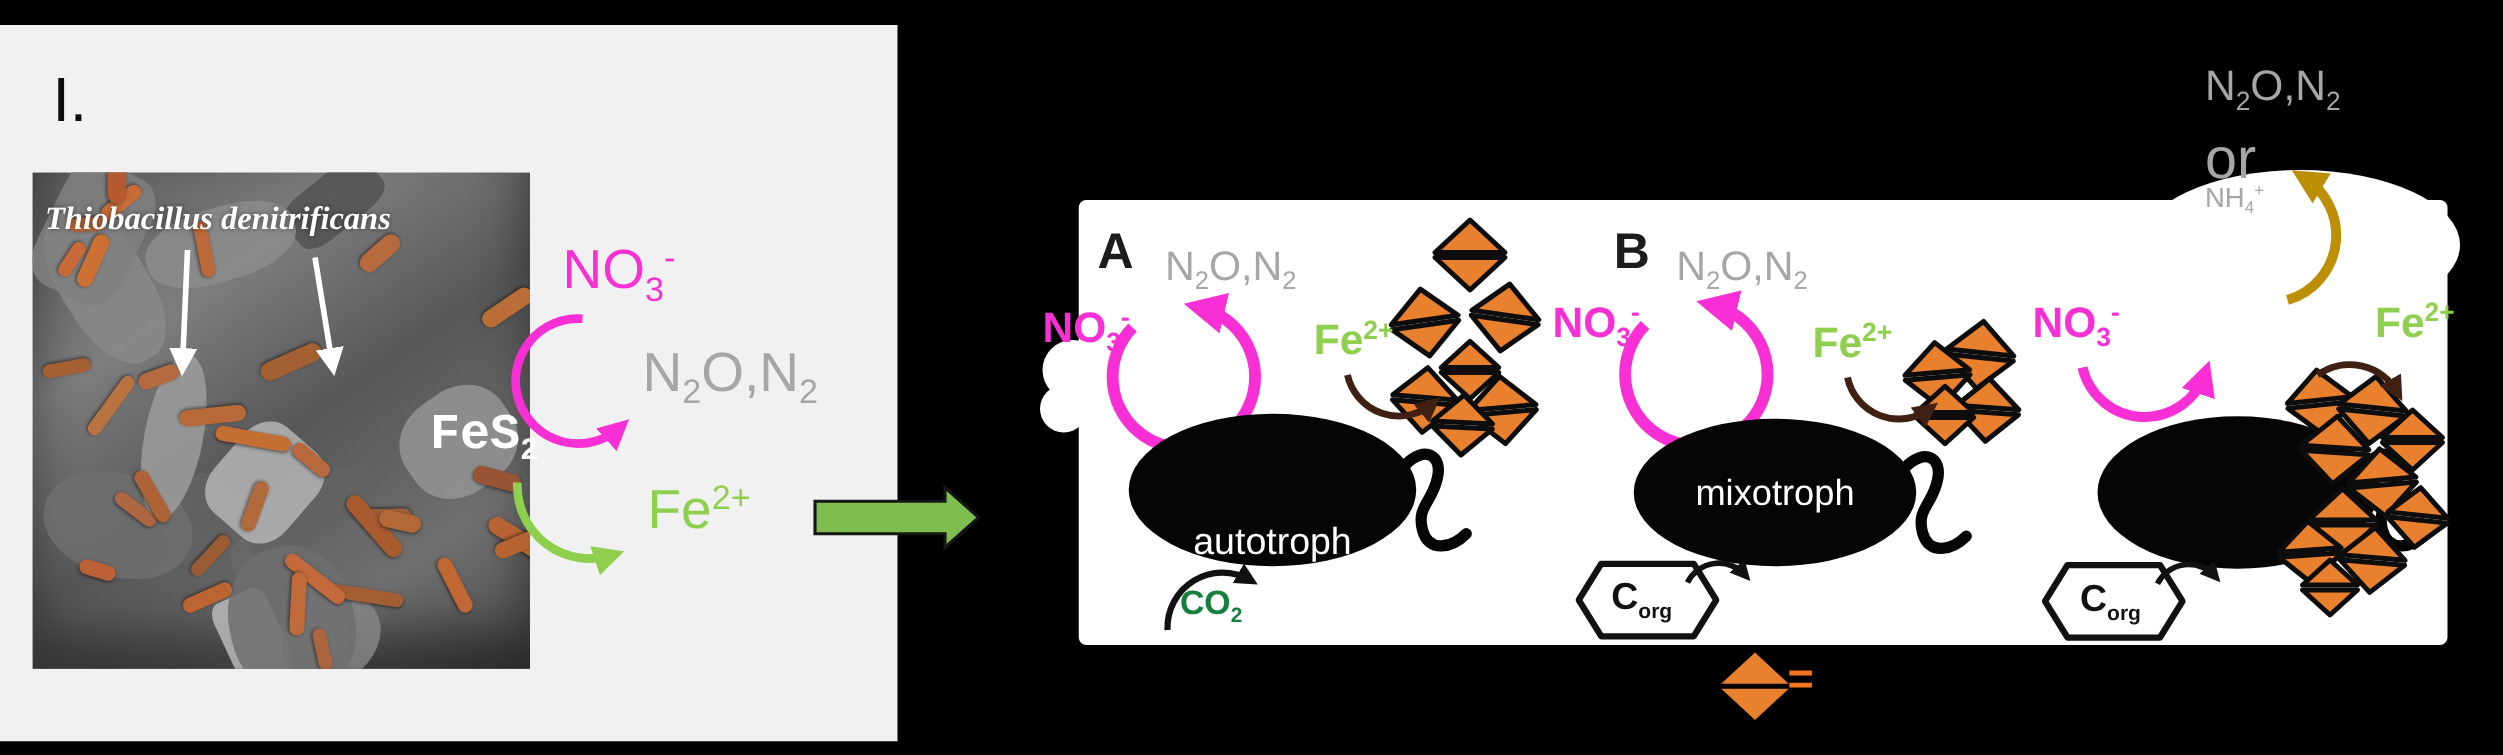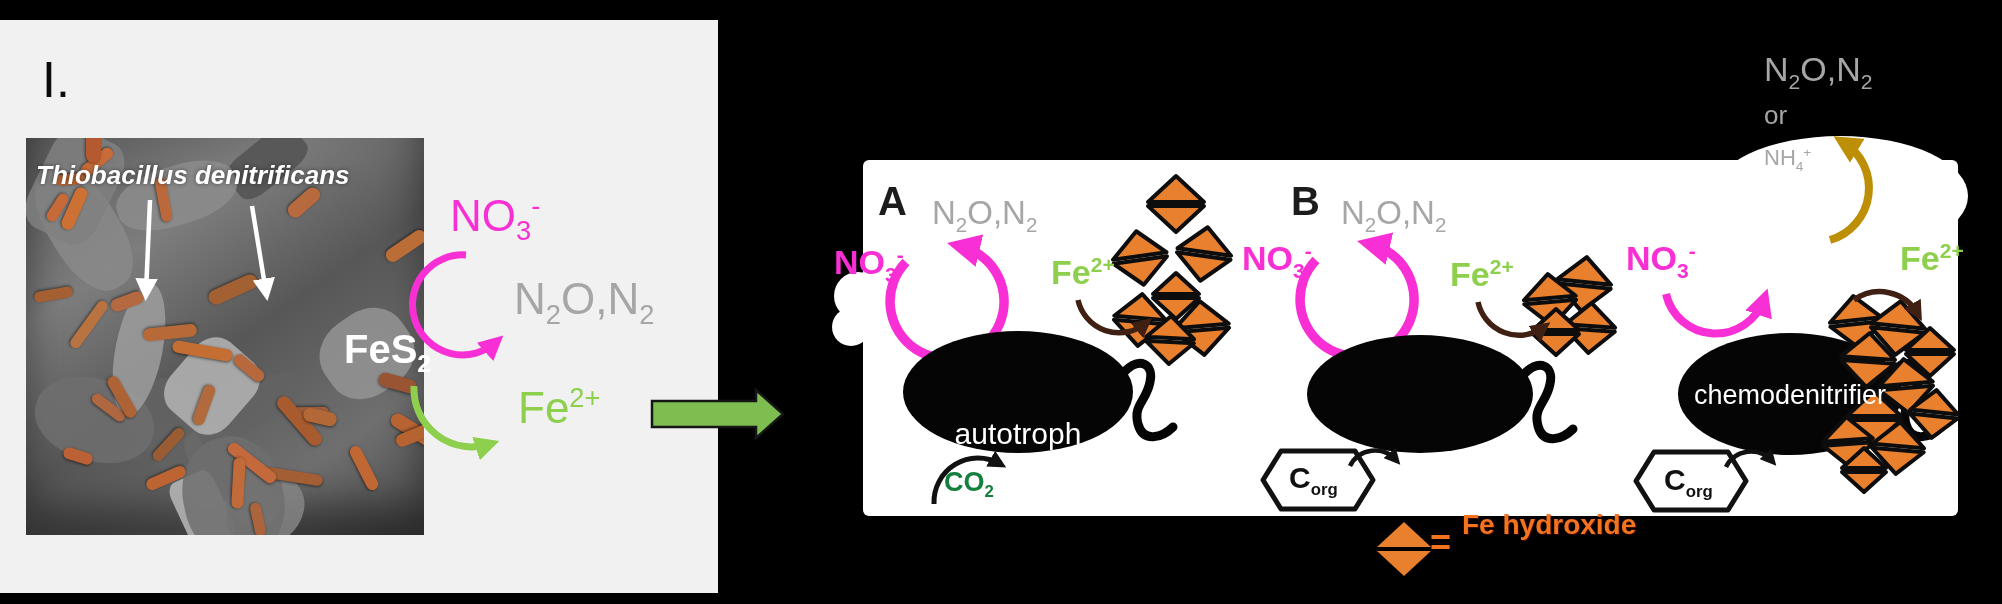--- a/index.html
+++ b/index.html
@@ -15,21 +15,21 @@
                  font-size:26px;font-weight:bold;font-style:italic;color:#fff;
                  text-shadow:0 0 4px rgba(0,0,0,.5);}
   .blob,.rod{position:absolute;}
   
   .lbl{position:absolute;z-index:6;line-height:1.05;white-space:nowrap;}
   .lbl sub{font-size:62%;vertical-align:sub;}
   .lbl sup{font-size:62%;vertical-align:super;}
   
   #lbl-no3-left{left:450px;top:192px;font-size:44px;color:var(--magenta);}
   #lbl-n2o-left{left:514px;top:276px;font-size:44px;color:var(--gray_text);}
-  #lbl-fes2{left:344px;top:328px;font-size:40px;font-weight:bold;color:#fff;}
+  #lbl-fes2{left:344px;top:328px;font-size:40px;font-weight:bold;color:#fff;font-family:Liberation Mono, monospace;}
   #lbl-fe2-left{left:518px;top:384px;font-size:44px;color:var(--green_text);}
   #lbl-so4-left{left:514px;top:436px;font-size:44px;color:var(--cyan);}
   
   .panel-right{position:absolute;left:863px;top:160px;width:1095px;height:356px;background:#fff;border-radius:6px;z-index:2;}
   .cloud{position:absolute;background:#fff;border-radius:50%;z-index:2;}
   #cloud-a1{left:834px;top:272px;width:48px;height:48px;}
   #cloud-a2{left:832px;top:308px;width:38px;height:38px;}
   #cloud-top{left:1712px;top:136px;width:256px;height:120px;}
   #lbl-a-letter{left:878px;top:180px;font-size:40px;font-weight:bold;color:#1c1c1c;}
   #lbl-b-letter{left:1291px;top:180px;font-size:40px;font-weight:bold;color:#1c1c1c;}
@@ -45,40 +45,40 @@
   .organism{position:absolute;z-index:6;color:#fff;text-align:center;}
   #lbl-a-organism{left:903px;top:377px;width:230px;font-size:30px;margin-top:40px;}
   #lbl-b-organism{left:1307px;top:379px;width:226px;font-size:29px;}
   #lbl-c-organism{left:1676px;top:380px;width:228px;font-size:27px;}
   #lbl-a-co2{left:944px;top:468px;font-size:27px;font-weight:bold;color:#15803d;}
   #lbl-b-corg{left:1289px;top:462px;font-size:30px;font-weight:bold;color:#111;}
   #lbl-c-corg{left:1664px;top:464px;font-size:30px;font-weight:bold;color:#111;}
   #lbl-b-corg sub,#lbl-c-corg sub{font-size:56%;}
   
   #lbl-tr-n2o{left:1764px;top:52px;font-size:34px;color:var(--gray_text);}
-  #lbl-tr-or{left:1764px;top:102px;font-size:26px;color:var(--gray_text);}
+  #lbl-tr-or{left:1764px;top:102px;font-size:46px;color:var(--gray_text);}
   #lbl-tr-nh4{left:1764px;top:146px;font-size:22px;color:var(--gray_text);}
   
   #lbl-leg-eq{left:1430px;top:524px;font-size:36px;font-weight:bold;color:var(--orange_text);}
   .legend-text{position:absolute;z-index:6;font-size:28px;font-weight:bold;color:var(--orange_text);
                text-shadow:1px 1px 0 rgba(120,20,0,.55);}
   #lbl-leg-1{left:1462px;top:509px;}
   #lbl-leg-2{left:1469px;top:545px;}
   
   .overlay{position:absolute;left:0;top:0;z-index:4;pointer-events:none;}
 </style>
 </head>
 <body>
 
 <div class="stage">
 
   <div class="panel-left">
     <div class="numeral lbl">I.</div>
     <div class="sem-photo" id="sem-photo" style="top:118px">
-      <div class="photo-caption" style="z-index: 6;">Thiobacillus denitrificans</div>
+      <div class="photo-caption" style="z-index: 6; font-family: Liberation Serif, serif;">Thiobacillus denitrificans</div>
     <div class="blob" style="left: 146px; top: 314px; width: 120px; height: 50px; background: rgb(145, 145, 145); border-radius: 36%; transform: rotate(49deg); opacity: 0.85;"></div>
         <div class="blob" style="left: 300px; top: 169px; width: 82px; height: 93px; background: rgb(148, 148, 148); border-radius: 42%; transform: rotate(55deg); opacity: 0.85;"></div>
         <div class="blob" style="left: 165px; top: 251px; width: 115px; height: 40px; background: rgb(99, 99, 99); border-radius: 34%; transform: rotate(151deg); opacity: 0.85;"></div>
         <div class="blob" style="left: 199px; top: 2px; width: 84px; height: 44px; background: rgb(82, 82, 82); border-radius: 26%; transform: rotate(141deg); opacity: 0.85;"></div>
         <div class="blob" style="left: -10px; top: 56px; width: 136px; height: 69px; background: rgb(138, 138, 138); border-radius: 44%; transform: rotate(58deg); opacity: 0.85;"></div>
         <div class="blob" style="left: -6px; top: 10px; width: 110px; height: 76px; background: rgb(128, 128, 128); border-radius: 27%; transform: rotate(116deg); opacity: 0.85;"></div>
         <div class="blob" style="left: 92px; top: 271px; width: 137px; height: 70px; background: rgb(99, 99, 99); border-radius: 26%; transform: rotate(51deg); opacity: 0.85;"></div>
         <div class="blob" style="left: 8px; top: 241px; width: 121px; height: 82px; background: rgb(110, 110, 110); border-radius: 48%; transform: rotate(16deg); opacity: 0.85;"></div>
         <div class="blob" style="left: 140px; top: 348px; width: 72px; height: 47px; background: rgb(184, 184, 184); border-radius: 20%; transform: rotate(65deg); opacity: 0.85;"></div>
         <div class="blob" style="left: 206px; top: 332px; width: 67px; height: 83px; background: rgb(133, 133, 133); border-radius: 48%; transform: rotate(50deg); opacity: 0.85;"></div>
@@ -135,33 +135,32 @@
   <div class="lbl" id="lbl-a-n2o"><span>N</span><sub>2</sub><span>O,N</span><sub>2</sub></div>
   <div class="lbl" id="lbl-a-no3"><span>NO</span><sub>3</sub><sup>-</sup></div>
   <div class="lbl" id="lbl-a-fe2"><span>Fe</span><sup>2+</sup></div>
   <div class="organism" id="lbl-a-organism">autotroph</div>
   <div class="lbl" id="lbl-a-co2"><span>CO</span><sub>2</sub></div>
 
   <div class="lbl" id="lbl-b-letter">B</div>
   <div class="lbl" id="lbl-b-n2o"><span>N</span><sub>2</sub><span>O,N</span><sub>2</sub></div>
   <div class="lbl" id="lbl-b-no3"><span>NO</span><sub>3</sub><sup>-</sup></div>
   <div class="lbl" id="lbl-b-fe2"><span>Fe</span><sup>2+</sup></div>
+  <div class="organism" id="lbl-b-organism">mixotroph</div>
   <div class="lbl" id="lbl-b-corg"><span>C</span><sub>org</sub></div>
 
   <div class="lbl" id="lbl-c-no3"><span>NO</span><sub>3</sub><sup>-</sup></div>
   <div class="lbl" id="lbl-c-fe2"><span>Fe</span><sup>2+</sup></div>
-  <div class="organism" id="lbl-c-organism">chemodenitrifier</div>
   <div class="lbl" id="lbl-c-corg"><span>C</span><sub>org</sub></div>
 
   <div class="lbl" id="lbl-tr-n2o"><span>N</span><sub>2</sub><span>O,N</span><sub>2</sub></div>
   <div class="lbl" id="lbl-tr-or">or</div>
   <div class="lbl" id="lbl-tr-nh4"><span>NH</span><sub>4</sub><sup>+</sup></div>
 
   <div class="lbl" id="lbl-leg-eq">=</div>
-  <div class="legend-text" id="lbl-leg-1">Fe hydroxide</div>
 
   <svg class="overlay" width="2002" height="604" viewBox="0 0 2002 604">
     <defs>
       <marker id="mk-magenta" viewBox="0 0 10 10" refX="6" refY="5" markerWidth="3.5" markerHeight="3.5" orient="auto">
           <path d="M0,0 L10,5 L0,10 Z" style="fill:var(--magenta)"></path>
         </marker>
       <marker id="mk-green" viewBox="0 0 10 10" refX="6" refY="5" markerWidth="3.5" markerHeight="3.5" orient="auto">
           <path d="M0,0 L10,5 L0,10 Z" style="fill:var(--green_text)"></path>
         </marker>
       <marker id="mk-gold" viewBox="0 0 10 10" refX="6" refY="5" markerWidth="3.5" markerHeight="3.5" orient="auto">

